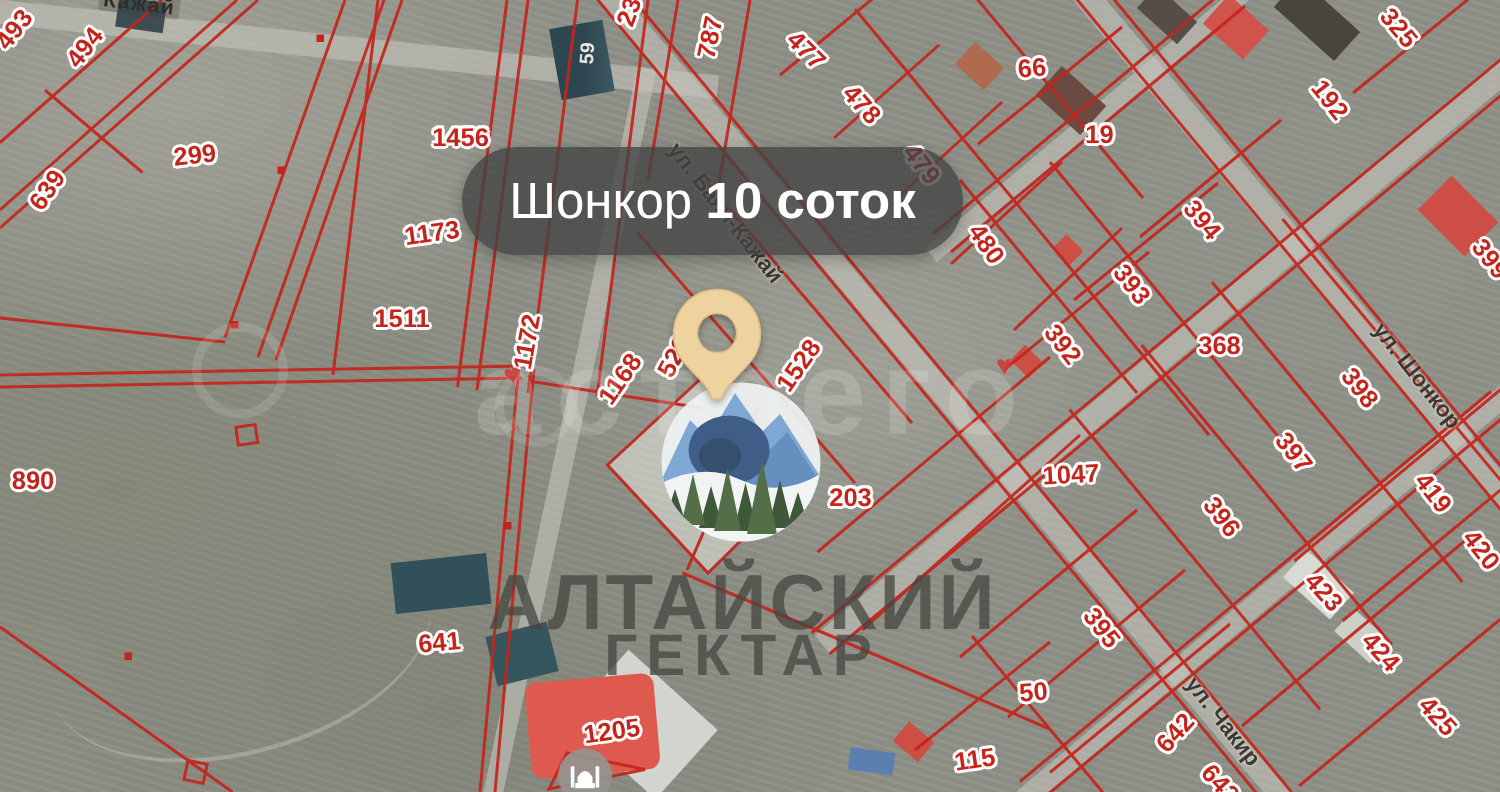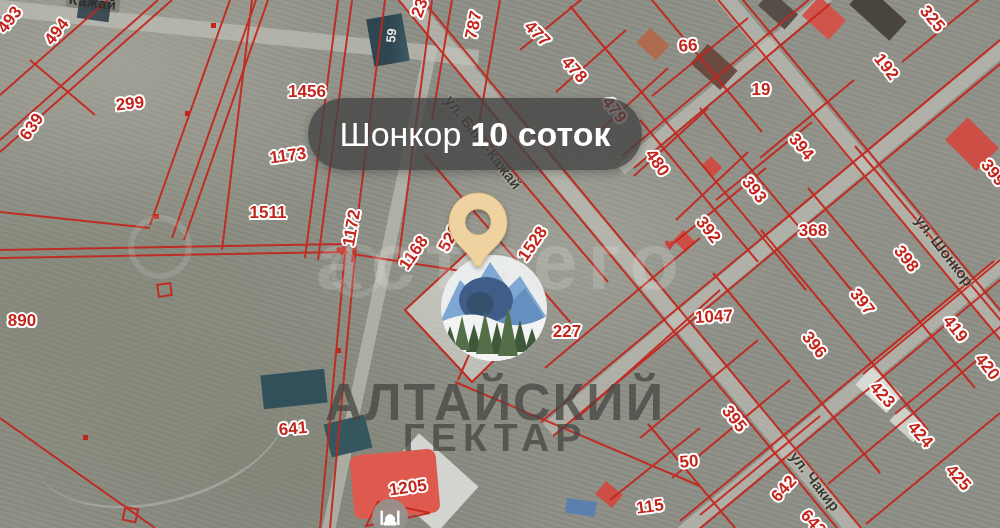--- a/index.html
+++ b/index.html
@@ -168,35 +168,35 @@
       <span class="pnum" style="left: 352px; top: 228px; --r: -80deg;">1172</span>
       <span class="pnum" style="left: 414px; top: 253px; --r: -55deg;">1168</span>
       <span class="pnum" style="left: 450px; top: 238px; --r: -62deg;">529</span>
       <span class="pnum" style="left: 474px; top: 25px; --r: -78deg;">787</span>
       <span class="pnum" style="left: 420px; top: 8px; --r: -70deg;">23</span>
       <span class="pnum" style="left: 537px; top: 34px; --r: 45deg;">477</span>
       <span class="pnum" style="left: 574px; top: 70px; --r: 48deg;">478</span>
       <span class="pnum" style="left: 614px; top: 110px; --r: 52deg;">479</span>
       <span class="pnum" style="left: 657px; top: 163px; --r: 55deg;">480</span>
       <span class="pnum" style="left: 688px; top: 46px; --r: -5deg;">66</span>
-      <span class="pnum" style="left: 733px; top: 90px; margin-left: 28px; --r: 0deg;">19</span>
+      <span class="pnum" style="left: 733px; top: 90px; --r: 0deg;">19</span>
       <span class="pnum" style="left: 932px; top: 19px; --r: 50deg;">325</span>
       <span class="pnum" style="left: 886px; top: 67px; --r: 52deg;">192</span>
       <span class="pnum" style="left: 801px; top: 147px; --r: 50deg;">394</span>
       <span class="pnum" style="left: 754px; top: 190px; --r: 52deg;">393</span>
       <span class="pnum" style="left: 708px; top: 230px; --r: 52deg;">392</span>
       <span class="pnum" style="left: 813px; top: 231px; --r: 0deg;">368</span>
       <span class="pnum" style="left: 993px; top: 173px; --r: 52deg;">399</span>
       <span class="pnum" style="left: 906px; top: 259px; --r: 52deg;">398</span>
       <span class="pnum" style="left: 862px; top: 302px; --r: 52deg;">397</span>
       <span class="pnum" style="left: 814px; top: 345px; --r: 52deg;">396</span>
       <span class="pnum" style="left: 955px; top: 329px; --r: 52deg;">419</span>
       <span class="pnum" style="left: 987px; top: 367px; --r: 52deg;">420</span>
       <span class="pnum" style="left: 714px; top: 317px; --r: -3deg;">1047</span>
-      <span class="pnum" style="left: 567px; top: 332px; --r: 0deg;">227</span>
+      <span class="pnum" style="left: 567px; top: 332px; --r: 0deg;">203</span>
       <span class="pnum" style="left: 533px; top: 244px; --r: -55deg;">1528</span>
       <span class="pnum" style="left: 22px; top: 321px; --r: 0deg;">890</span>
       <span class="pnum" style="left: 293px; top: 429px; --r: -5deg;">641</span>
       <span class="pnum" style="left: 408px; top: 488px; --r: -8deg;">1205</span>
       <span class="pnum" style="left: 734px; top: 419px; --r: 52deg;">395</span>
       <span class="pnum" style="left: 882px; top: 395px; --r: 48deg;">423</span>
       <span class="pnum" style="left: 920px; top: 435px; --r: 48deg;">424</span>
       <span class="pnum" style="left: 958px; top: 478px; --r: 48deg;">425</span>
       <span class="pnum" style="left: 784px; top: 489px; --r: -48deg;">642</span>
       <span class="pnum" style="left: 689px; top: 462px; --r: -5deg;">50</span>

